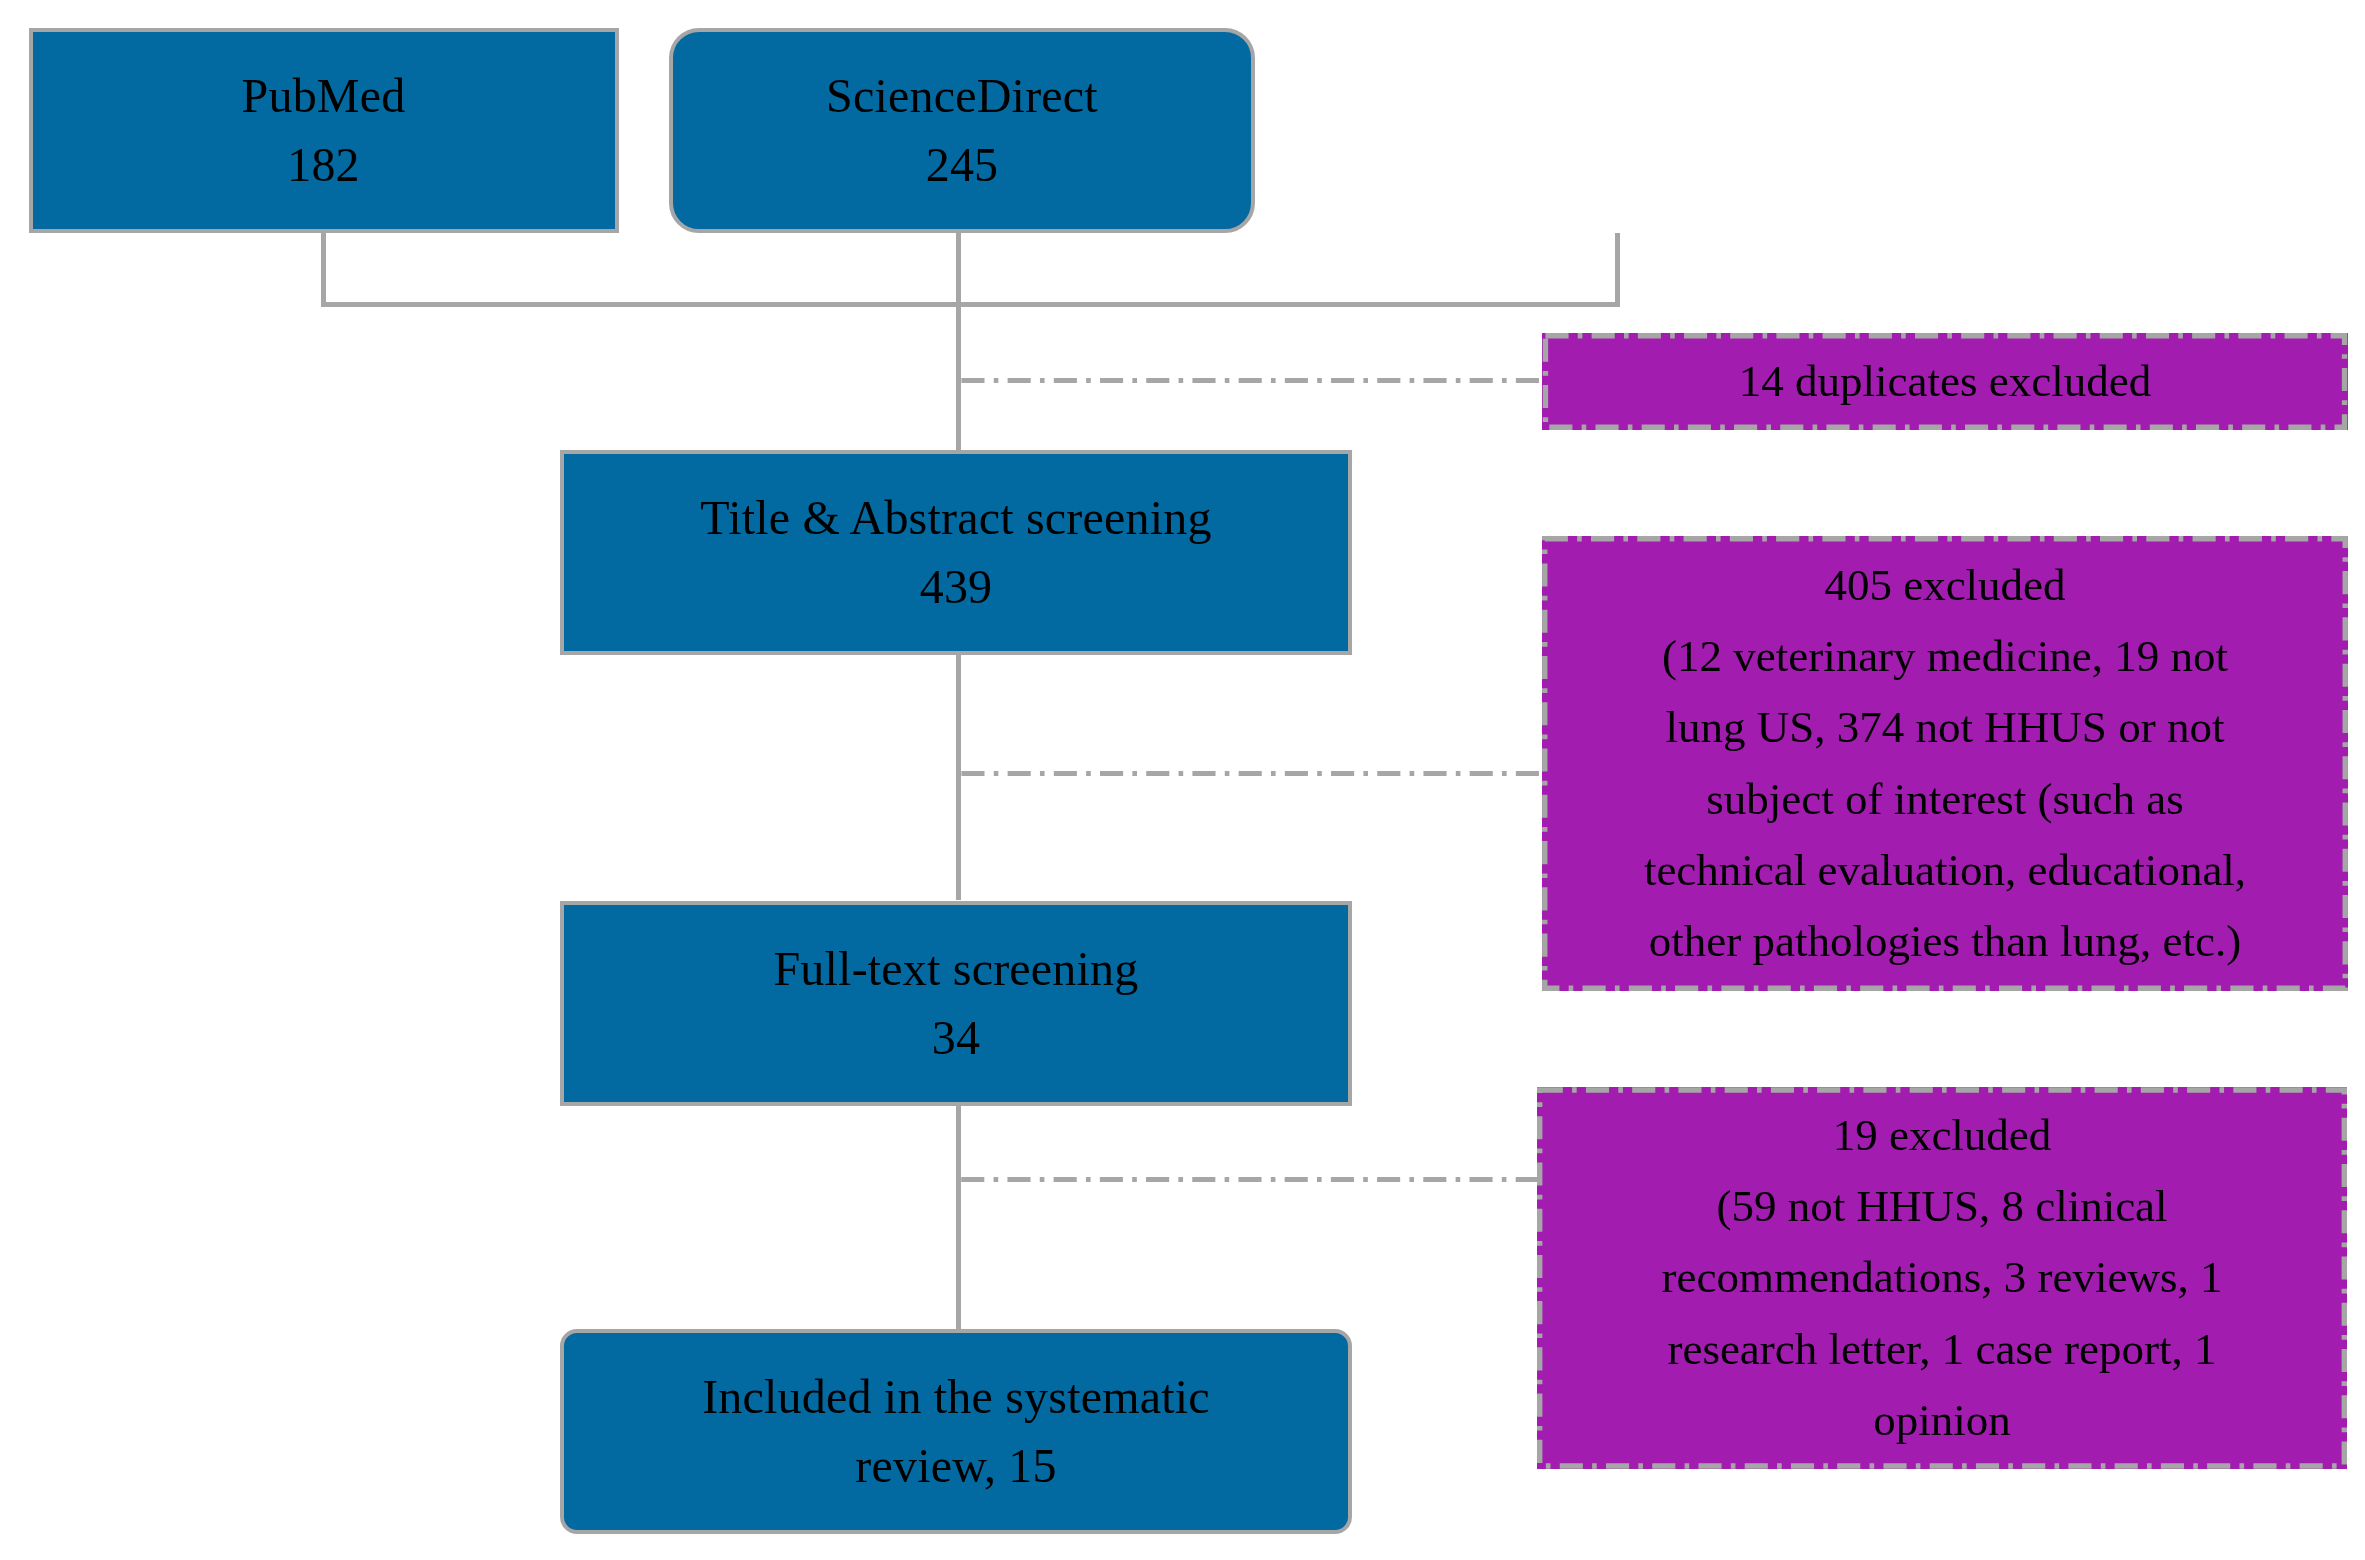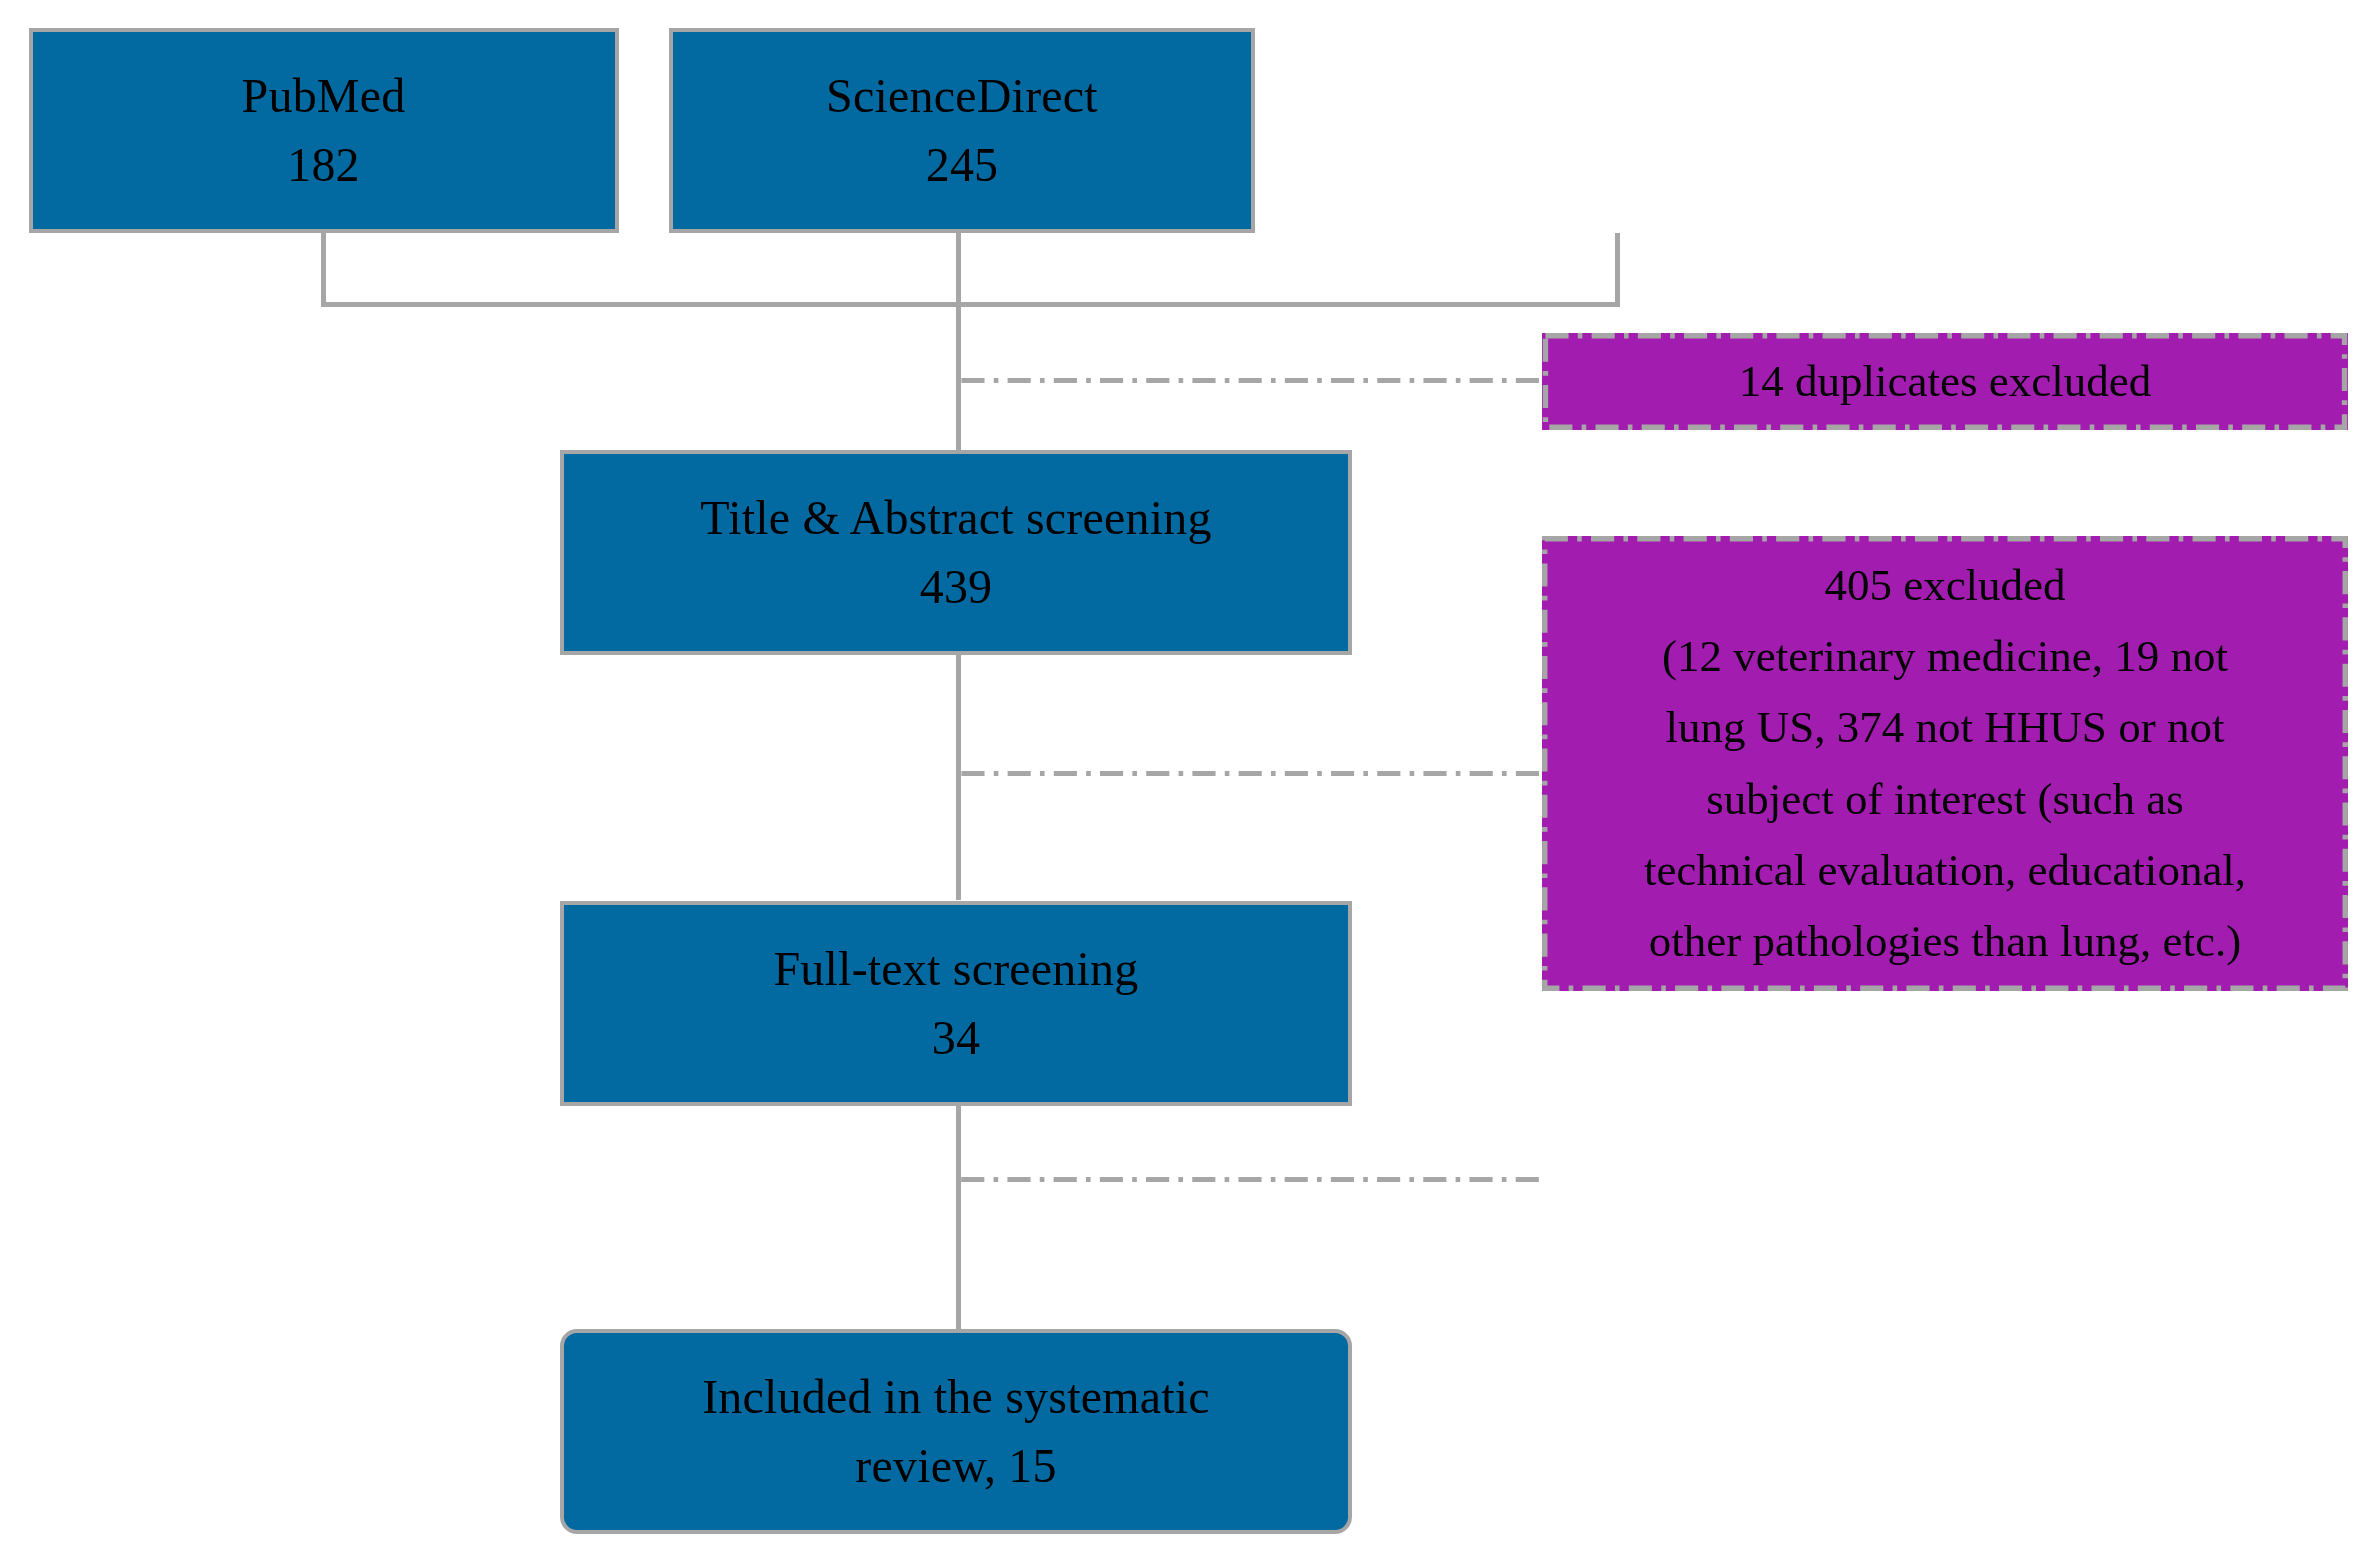--- a/index.html
+++ b/index.html
@@ -89,21 +89,21 @@
 </head>
 <body>
 
 <div id="canvas">
 
   <div class="node" style="left:28.5px; top:28px; width:590px; height:205px;">
     <span class="line">PubMed</span>
     <span class="line count">182</span>
   </div>
 
-  <div class="node" style="left:669px; top:28px; width:586px; height:205px;">
+  <div class="node" style="left:669px; top:28px; width:586px; height:205px;border-radius:30px;">
     <span class="line">ScienceDirect</span>
     <span class="line count">245</span>
   </div>
 
 
   <div class="conn vline" style="left:321px; top:233px; height:74px;"></div>
   <div class="conn vline" style="left:956px; top:233px; height:74px;"></div>
   <div class="conn vline" style="left:1615px; top:233px; height:74px;"></div>
 
   <div class="conn hline" style="left:321px; top:302px; width:1298px;"></div>
@@ -158,20 +158,32 @@
   </div>
 
   <div class="conn vline" style="left:956px; top:1106px; height:224px;"></div>
 
   <div class="leader" style="left:961px; top:1177px; width:578px;">
     <svg width="578" height="5.4" viewBox="0 0 750 7" xmlns="http://www.w3.org/2000/svg">
       <line x1="0" y1="3.5" x2="750" y2="3.5" stroke="#a6a6a6" stroke-width="7" stroke-dasharray="30 12 6 12"></line>
     </svg>
   </div>
 
+  <div class="excl" style="left:1537px; top:1087px; width:810px; height:382px;">
+    <svg class="dashframe" width="810" height="382" viewBox="0 0 1051 495" xmlns="http://www.w3.org/2000/svg">
+      <rect x="3.5" y="3.5" width="1044" height="488" fill="none" stroke="#a6a6a6" stroke-width="7" stroke-dasharray="30 12 6 12"></rect>
+    </svg>
+    <div class="txt">
+      <span class="ln">19 excluded</span>
+      <span class="ln">(59 not HHUS, 8 clinical</span>
+      <span class="ln">recommendations, 3 reviews, 1</span>
+      <span class="ln">research letter, 1 case report, 1</span>
+      <span class="ln">opinion</span>
+    </div>
+  </div>
 
   <div class="node wrap" style="left:560px; top:1329px; width:792px; height:205px;border-radius:17px;">
     <span class="line">Included in the systematic</span>
     <span class="line count">review, 15</span>
   </div>
 
 </div>
 
 
 </body></html>

